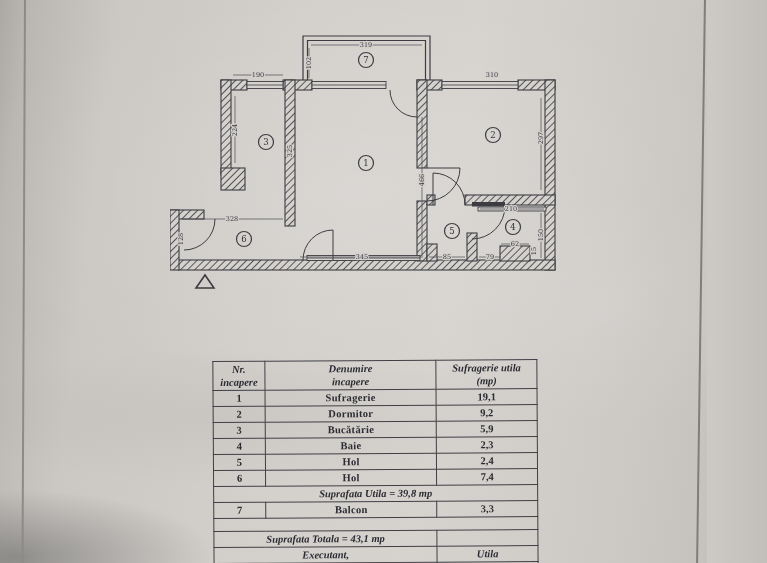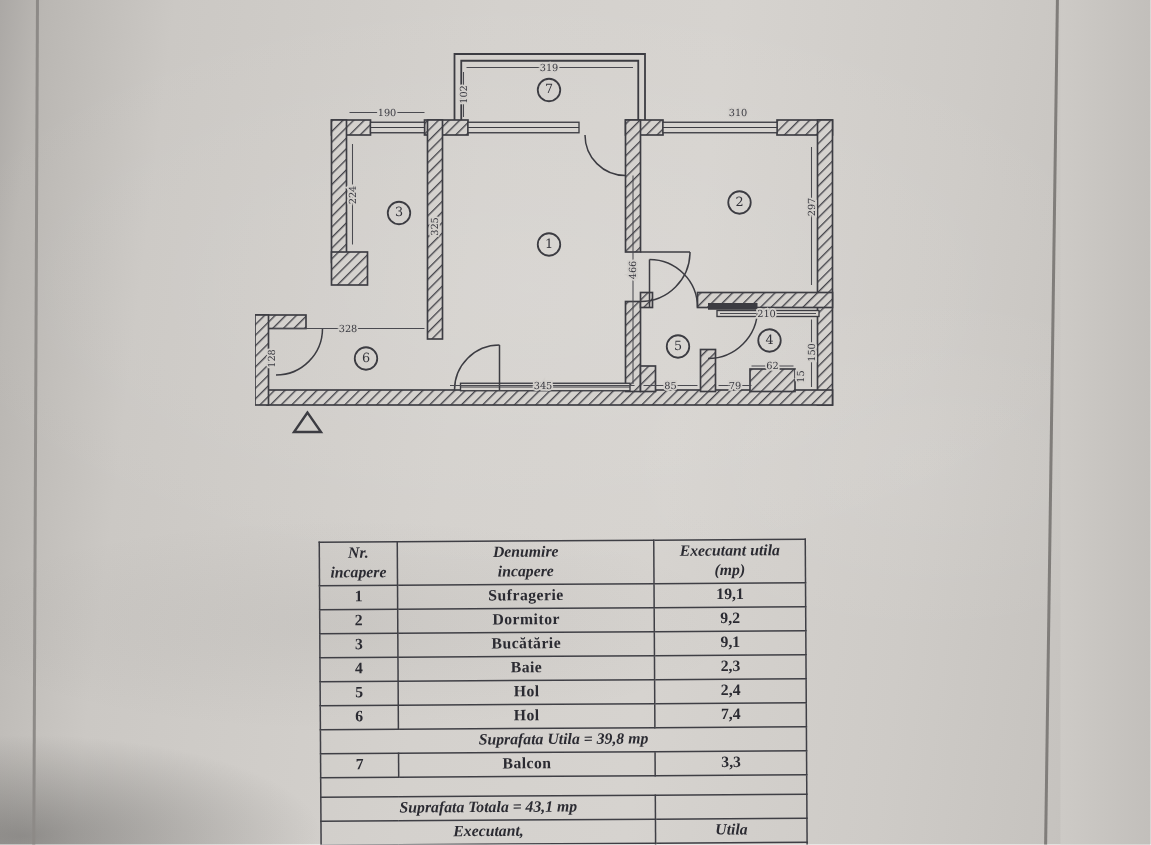--- a/index.html
+++ b/index.html
@@ -162,37 +162,37 @@
         <col style="width:52px">
         <col style="width:172px">
         <col style="width:101px">
       </colgroup>
     <tbody>
         <tr>
       <td class="hdr">Nr.
 incapere</td>
       <td class="hdr">Denumire
 incapere</td>
-      <td class="hdr">Executant utila
+      <td class="hdr">Sufragerie utila
 (mp)</td>
     </tr>
     <tr>
       <td>1</td>
       <td class="namecol">Sufragerie</td>
       <td>19,1</td>
     </tr>
     <tr>
       <td>2</td>
       <td class="namecol">Dormitor</td>
       <td>9,2</td>
     </tr>
     <tr>
       <td>3</td>
       <td class="namecol">Bucătărie</td>
-      <td>9,1</td>
+      <td>5,9</td>
     </tr>
     <tr>
       <td>4</td>
       <td class="namecol">Baie</td>
       <td>2,3</td>
     </tr>
     <tr>
       <td>5</td>
       <td class="namecol">Hol</td>
       <td>2,4</td>

